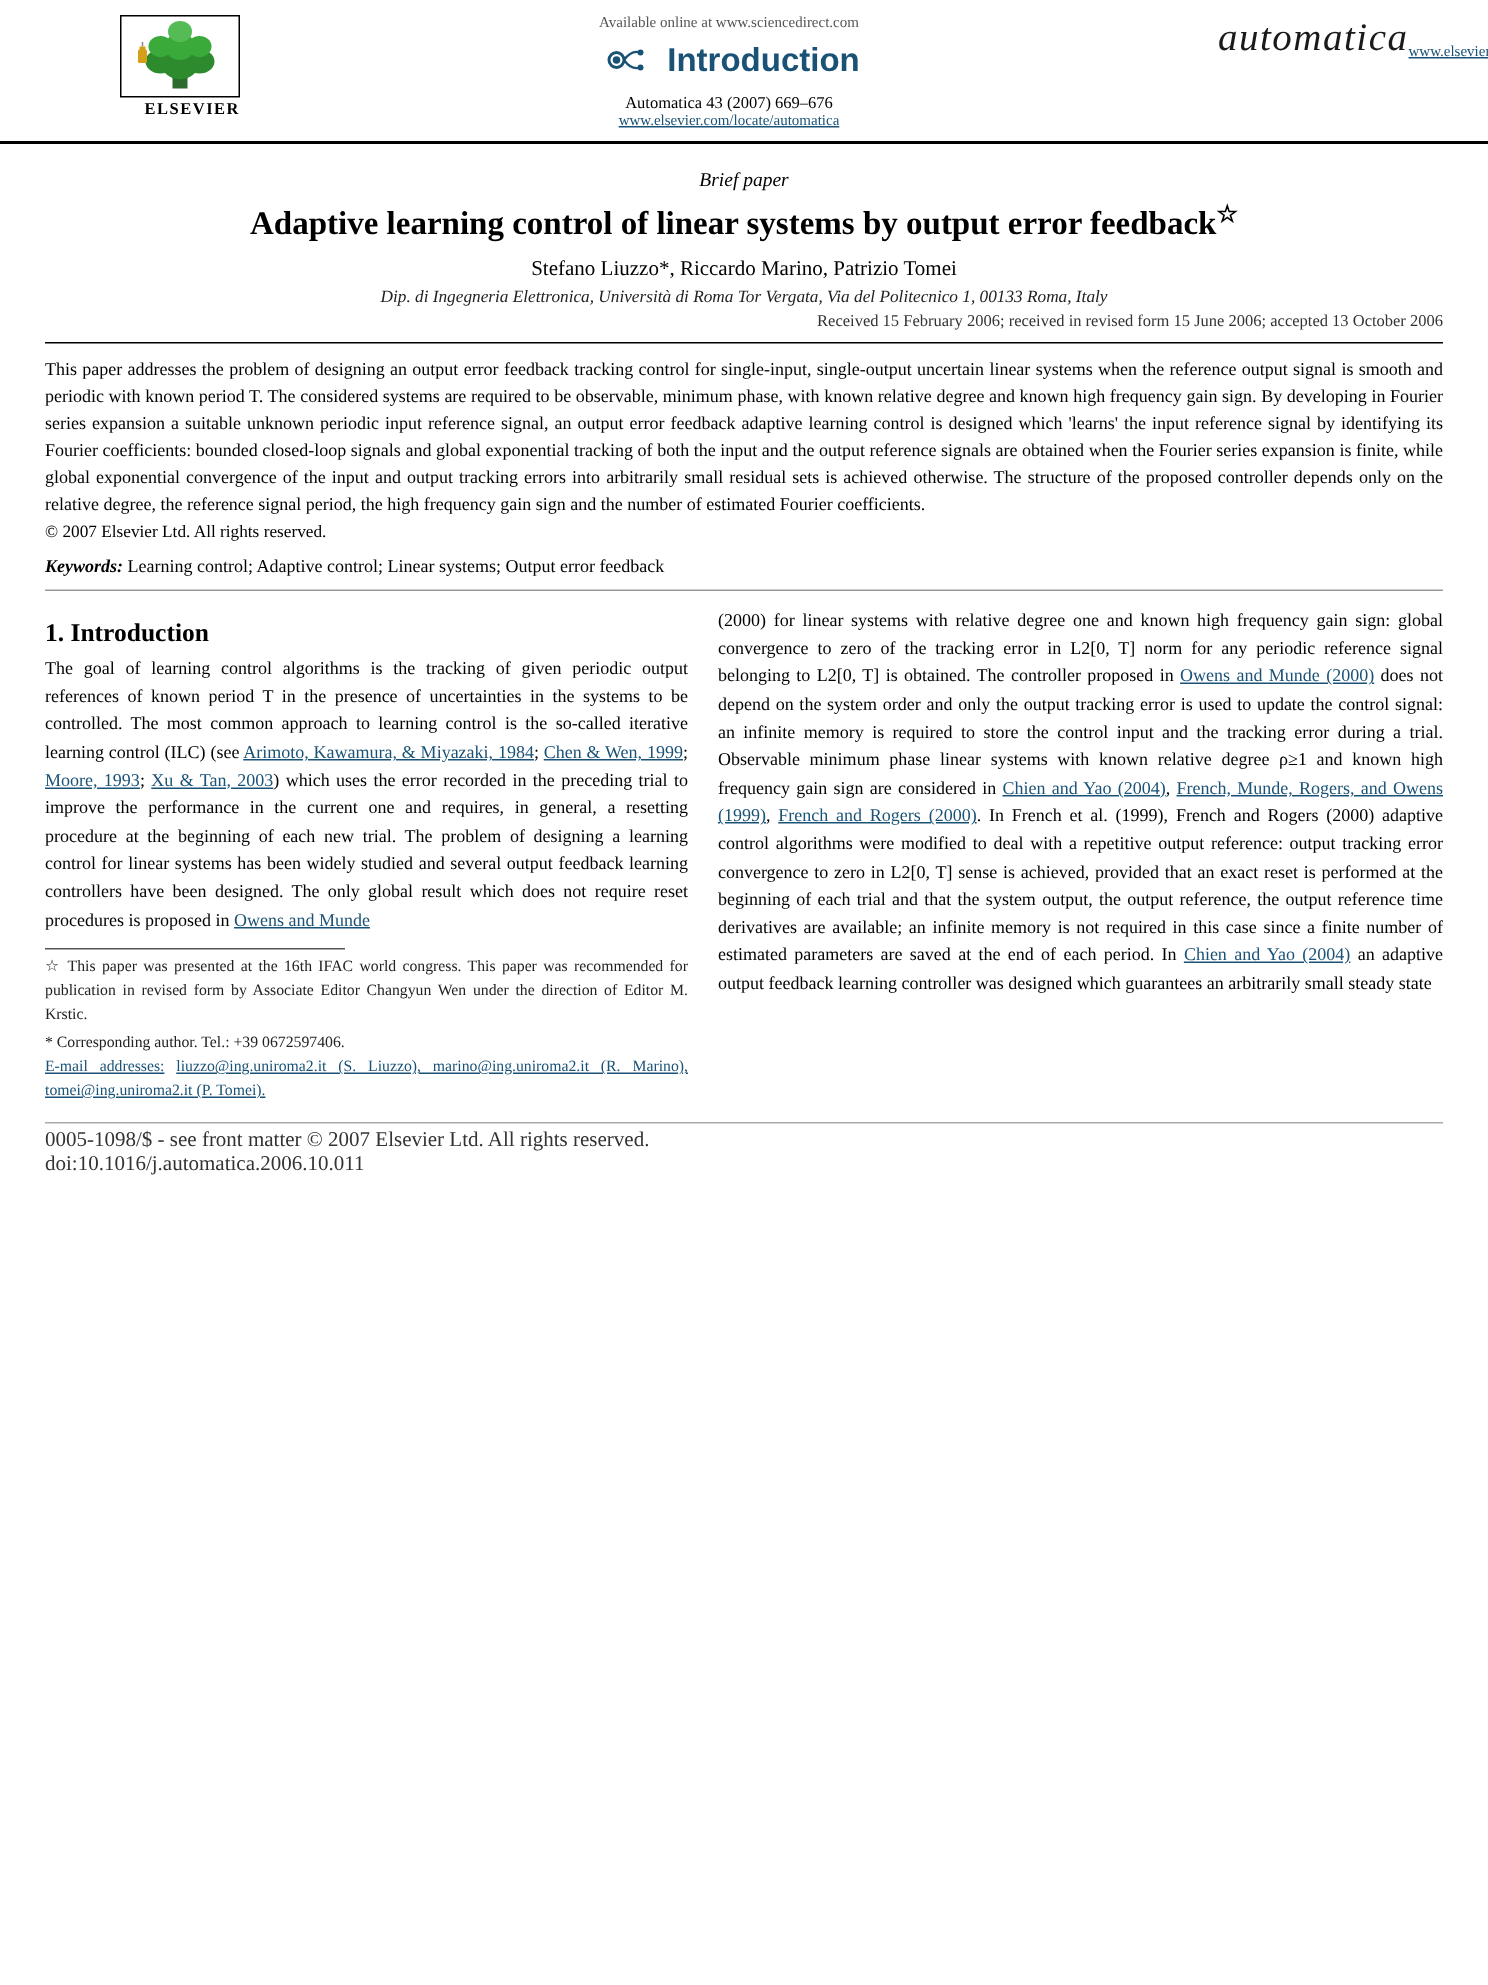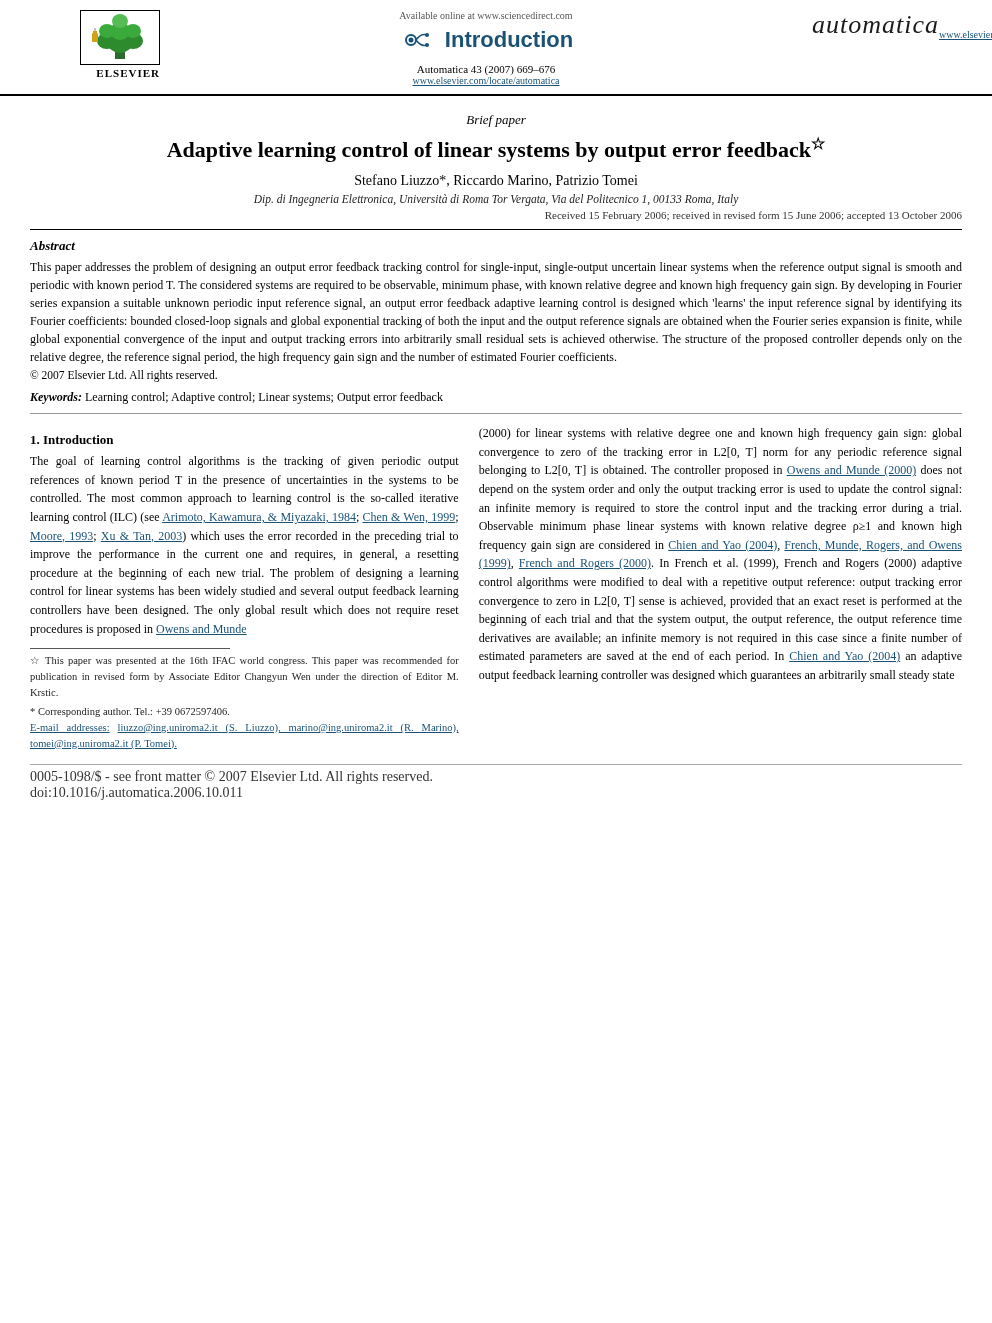--- a/index.html
+++ b/index.html
@@ -210,21 +210,21 @@
     }
     .col-left {
       width: 47%;
     }
     .col-right {
       width: 53%;
     }
 
     .section-heading {
       font-weight: bold;
-      font-size: 13px;
+      font-size: 17px;
       margin: 8px 0 4px 0;
     }
 
     .body-text {
       font-size: 12px;
       text-align: justify;
       line-height: 1.55;
     }
 
     .link-blue {
@@ -321,21 +321,20 @@
 
   <div class="authors">Stefano Liuzzo*, Riccardo Marino, Patrizio Tomei</div>
 
   <div class="affiliation">Dip. di Ingegneria Elettronica, Università di Roma Tor Vergata, Via del Politecnico 1, 00133 Roma, Italy</div>
 
   <div class="received-info">Received 15 February 2006; received in revised form 15 June 2006; accepted 13 October 2006</div>
 
   <hr class="section-rule-thick">
 
   <div class="abstract-section">
-    <div class="abstract-title">Abstract</div>
     <div class="abstract-text">
       <span>This paper addresses the problem of designing an output error feedback tracking control for single-input, single-output uncertain linear systems when the reference output signal is smooth and periodic with known period T. The considered systems are required to be observable, minimum phase, with known relative degree and known high frequency gain sign. By developing in Fourier series expansion a suitable unknown periodic input reference signal, an output error feedback adaptive learning control is designed which 'learns' the input reference signal by identifying its Fourier coefficients: bounded closed-loop signals and global exponential tracking of both the input and the output reference signals are obtained when the Fourier series expansion is finite, while global exponential convergence of the input and output tracking errors into arbitrarily small residual sets is achieved otherwise. The structure of the proposed controller depends only on the relative degree, the reference signal period, the high frequency gain sign and the number of estimated Fourier coefficients.</span>
       <br>
       <span class="copyright-line">© 2007 Elsevier Ltd. All rights reserved.</span>
     </div>
     <div class="keywords">
       <span class="keywords-label">Keywords:</span>
       <span>Learning control; Adaptive control; Linear systems; Output error feedback</span>
     </div>
   </div>

